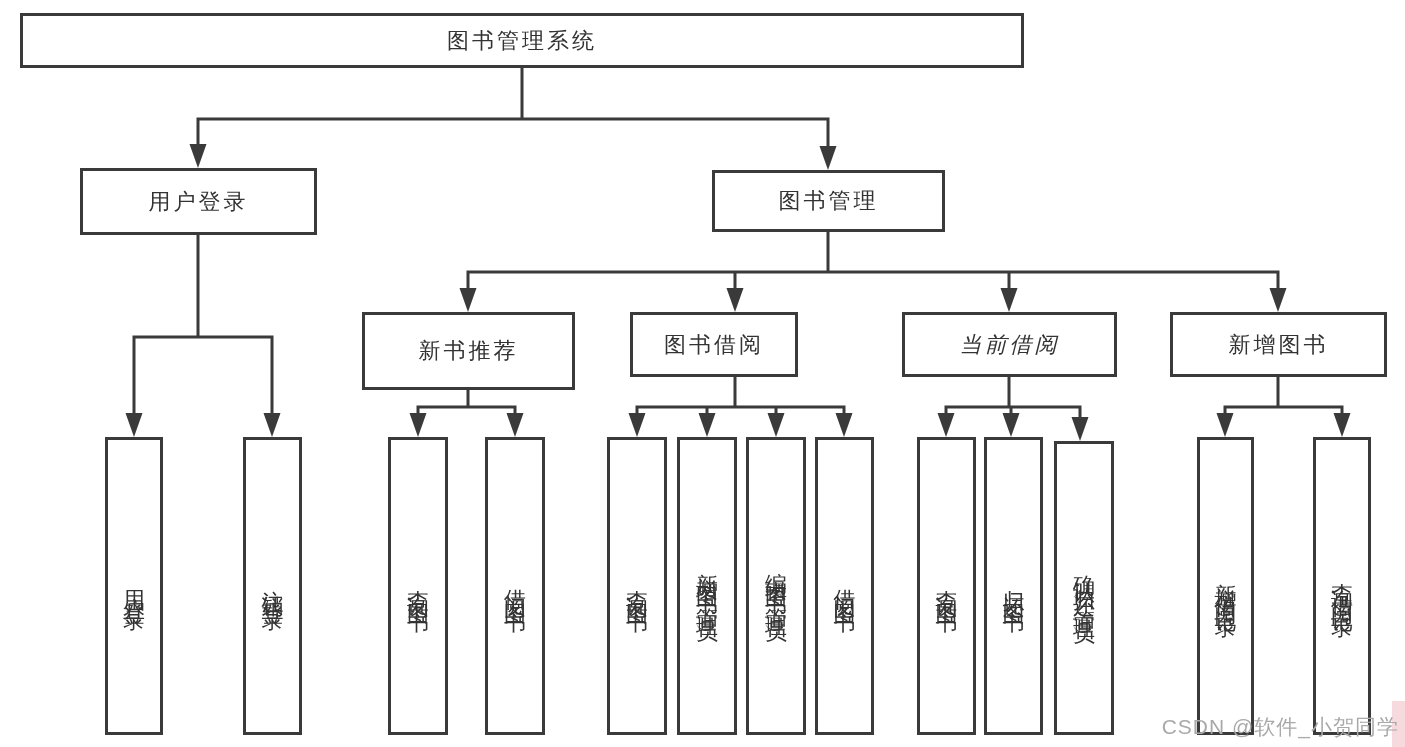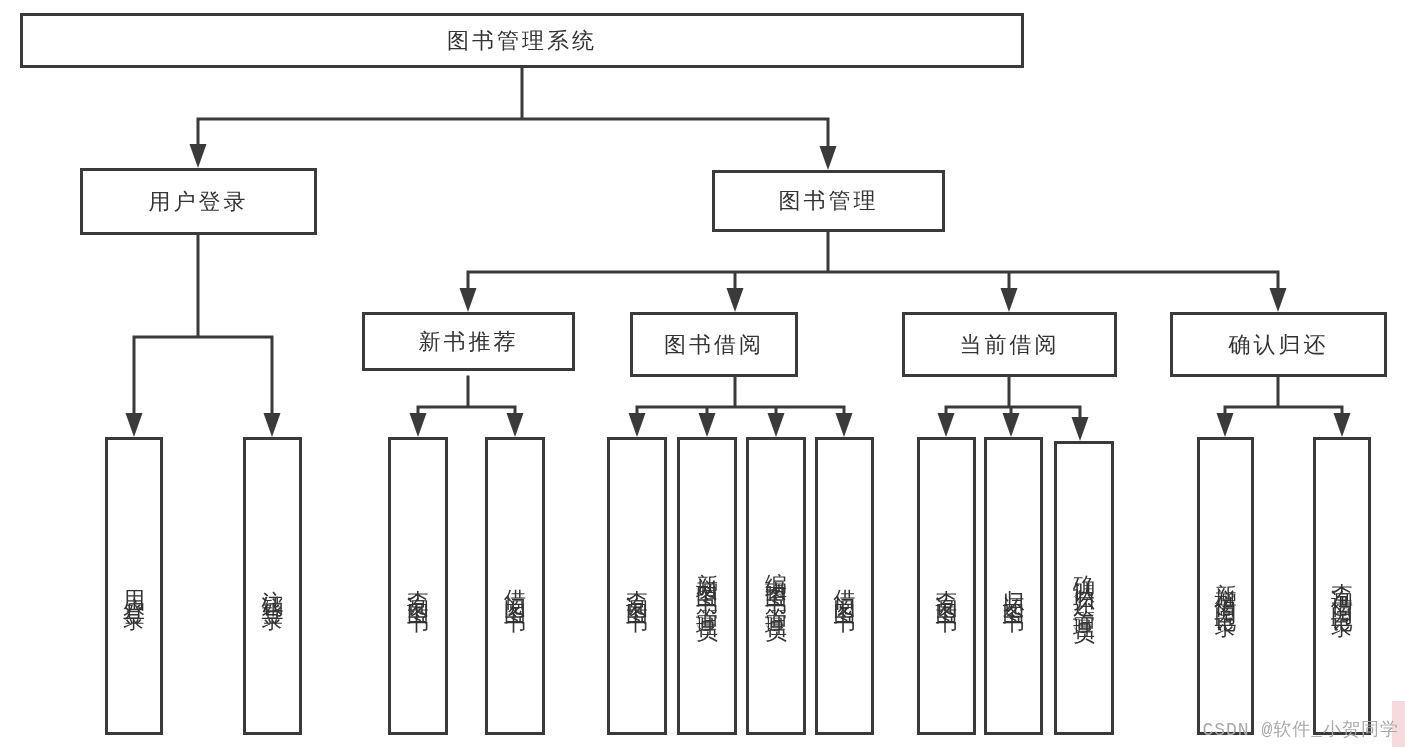--- a/index.html
+++ b/index.html
@@ -13,21 +13,21 @@
     border:3px solid #3a3a3a;display:flex;align-items:center;justify-content:center;
     color:#333;z-index:2;
   }
   .node.h span{font-size:22px;letter-spacing:3px;white-space:nowrap;}
   .node.v span{
     writing-mode:vertical-rl;text-orientation:mixed;
     font-size:22px;letter-spacing:7px;line-height:1;white-space:nowrap;
   }
   .watermark{
     position:absolute;right:6px;bottom:6px;z-index:5;
-    font-size:18px;letter-spacing:1px;white-space:nowrap;font-family:Liberation Mono, monospace;
+    font-size:21px;letter-spacing:1px;white-space:nowrap;
   }
   .pink-strip{position:absolute;right:0;bottom:0;width:13px;height:46px;z-index:4;opacity:.75;}
 </style>
 </head>
 <body>
 
 <div id="diagram" style="background: rgb(255, 255, 255);">
   <svg id="connectors" width="1405" height="747" viewBox="0 0 1405 747">
       <path d="M522 68V119M198 119H828M198 119V154M828 119V156M198 235V337M134 337H272M134 337V423M272 337V423M828 232V272M468 272H1278M468 272V298M735 272V298M1009 272V298M1278 272V298M468 377V407M418 407H515M418 407V423M515 407V423M735 377V407M637 407H844M637 407V423M707 407V423M776 407V423M844 407V423M1009 377V407M946 407H1080M946 407V423M1011 407V423M1080 407V427M1278 377V407M1225 407H1342M1225 407V423M1342 407V423" fill="none" stroke="#3a3a3a" stroke-width="3" stroke-linecap="square"></path>
       <polygon points="189.5,144 206.5,144 198,168" fill="#3a3a3a"></polygon>
@@ -54,31 +54,31 @@
   <span class="watermark" style="color: rgb(169, 169, 169);">CSDN @软件_小贺同学</span>
 <div class="node h" style="left: 20px; top: 13px; width: 1004px; height: 55px; border-color: rgb(58, 58, 58); color: rgb(51, 51, 51);">
       <span>图书管理系统</span>
     </div>
     <div class="node h" style="left: 80px; top: 168px; width: 237px; height: 67px; border-color: rgb(58, 58, 58); color: rgb(51, 51, 51);">
       <span>用户登录</span>
     </div>
     <div class="node h" style="left: 712px; top: 170px; width: 233px; height: 62px; border-color: rgb(58, 58, 58); color: rgb(51, 51, 51); align-items: center;">
       <span>图书管理</span>
     </div>
-    <div class="node h" style="left: 362px; top: 312px; width: 213px; height: 59px; border-color: rgb(58, 58, 58); color: rgb(51, 51, 51);">
+    <div class="node h" style="left: 362px; top: 312px; width: 213px; height: 78px; border-color: rgb(58, 58, 58); color: rgb(51, 51, 51);">
       <span>新书推荐</span>
     </div>
     <div class="node h" style="left: 630px; top: 312px; width: 168px; height: 65px; border-color: rgb(58, 58, 58); color: rgb(51, 51, 51);">
       <span>图书借阅</span>
     </div>
-    <div class="node h" style="left: 902px; top: 312px; width: 215px; height: 65px; border-color: rgb(58, 58, 58); color: rgb(51, 51, 51);">
+    <div class="node h" style="left: 902px; top: 312px; width: 215px; height: 65px; border-color: rgb(58, 58, 58); color: rgb(51, 51, 51); font-style: italic;">
       <span>当前借阅</span>
     </div>
     <div class="node h" style="left: 1170px; top: 312px; width: 217px; height: 65px; border-color: rgb(58, 58, 58); color: rgb(51, 51, 51);">
-      <span>确认归还</span>
+      <span>新增图书</span>
     </div>
     <div class="node v" style="left: 105px; top: 437px; width: 58px; height: 298px; border-color: rgb(58, 58, 58); color: rgb(51, 51, 51);">
       <span>用户登录</span>
     </div>
     <div class="node v" style="left: 243px; top: 437px; width: 59px; height: 298px; border-color: rgb(58, 58, 58); color: rgb(51, 51, 51);">
       <span>注销登录</span>
     </div>
     <div class="node v" style="left: 388px; top: 437px; width: 60px; height: 298px; border-color: rgb(58, 58, 58); color: rgb(51, 51, 51);">
       <span>查询图书</span>
     </div>

